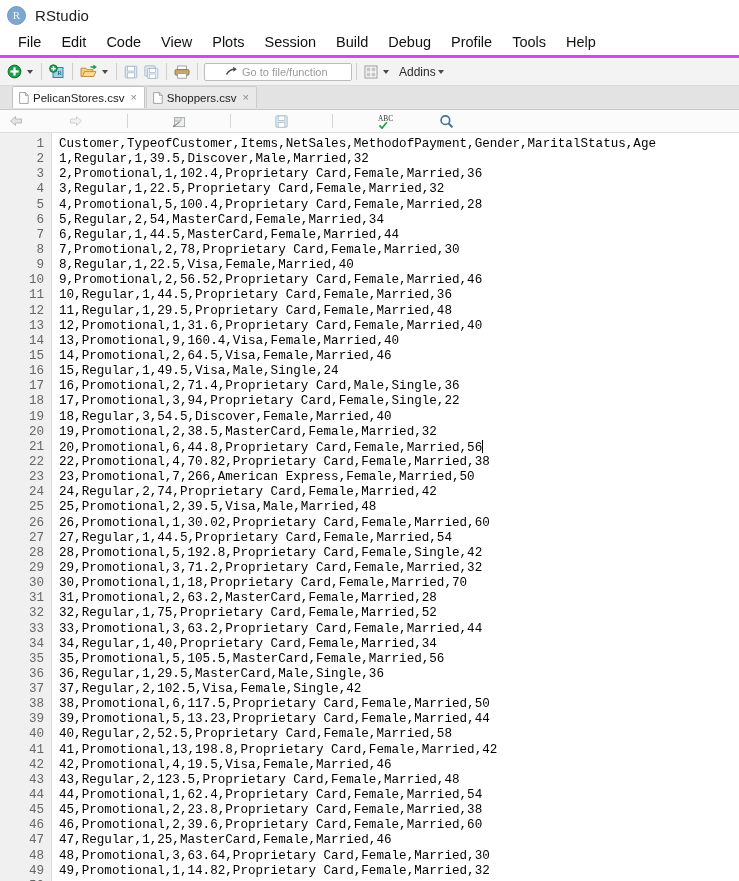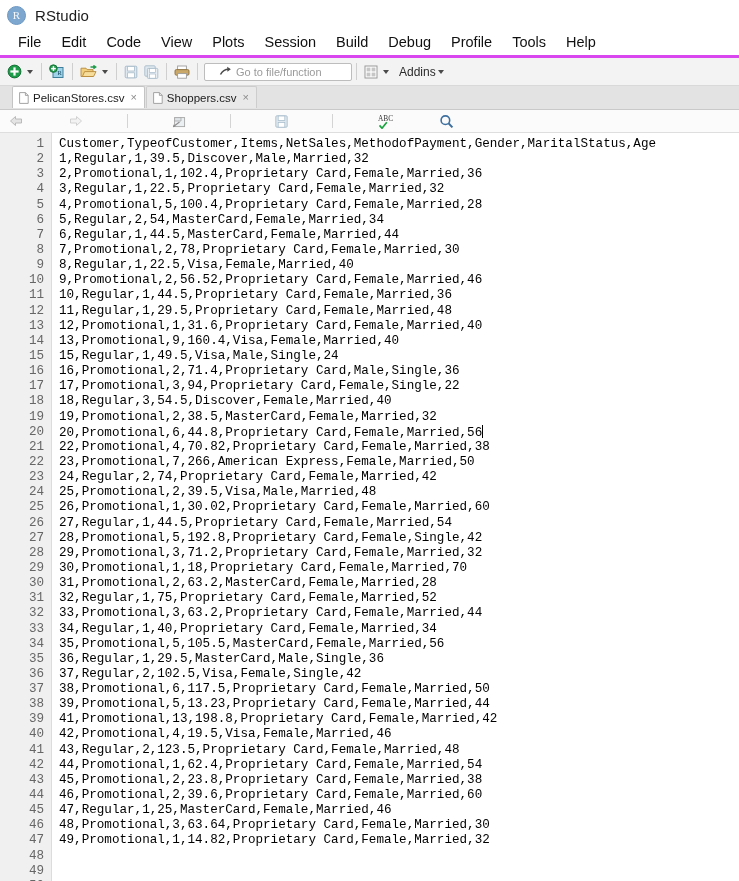--- a/index.html
+++ b/index.html
@@ -93,21 +93,21 @@
   }
   #goto-box {
     display: flex;
     align-items: center;
     height: 18px;
     width: 148px;
     background: #ffffff;
     border: 1px solid #bdbdbd;
     border-radius: 2px;
     margin-left: 2px;
-    padding-left: 14px;
+    padding-left: 20px;
     box-sizing: border-box;
   }
   #goto-text {
     font-size: 11px;
     color: #9a9a9a;
     margin-left: 4px;
     white-space: nowrap;
   }
   #addins-label {
     font-size: 12px;
@@ -471,20 +471,21 @@
       <div class="code-line"><span>4,Promotional,5,100.4,Proprietary Card,Female,Married,28</span></div>
       <div class="code-line"><span>5,Regular,2,54,MasterCard,Female,Married,34</span></div>
       <div class="code-line"><span>6,Regular,1,44.5,MasterCard,Female,Married,44</span></div>
       <div class="code-line"><span>7,Promotional,2,78,Proprietary Card,Female,Married,30</span></div>
       <div class="code-line"><span>8,Regular,1,22.5,Visa,Female,Married,40</span></div>
       <div class="code-line"><span>9,Promotional,2,56.52,Proprietary Card,Female,Married,46</span></div>
       <div class="code-line"><span>10,Regular,1,44.5,Proprietary Card,Female,Married,36</span></div>
       <div class="code-line"><span>11,Regular,1,29.5,Proprietary Card,Female,Married,48</span></div>
       <div class="code-line"><span>12,Promotional,1,31.6,Proprietary Card,Female,Married,40</span></div>
       <div class="code-line"><span>13,Promotional,9,160.4,Visa,Female,Married,40</span></div>
+      <div class="code-line"><span>14,Promotional,2,64.5,Visa,Female,Married,46</span></div>
       <div class="code-line"><span>15,Regular,1,49.5,Visa,Male,Single,24</span></div>
       <div class="code-line"><span>16,Promotional,2,71.4,Proprietary Card,Male,Single,36</span></div>
       <div class="code-line"><span>17,Promotional,3,94,Proprietary Card,Female,Single,22</span></div>
       <div class="code-line"><span>18,Regular,3,54.5,Discover,Female,Married,40</span></div>
       <div class="code-line"><span>19,Promotional,2,38.5,MasterCard,Female,Married,32</span></div>
       <div class="code-line"><span>20,Promotional,6,44.8,Proprietary Card,Female,Married,56</span><span class="caret-bar"></span></div>
       <div class="code-line"><span>22,Promotional,4,70.82,Proprietary Card,Female,Married,38</span></div>
       <div class="code-line"><span>23,Promotional,7,266,American Express,Female,Married,50</span></div>
       <div class="code-line"><span>24,Regular,2,74,Proprietary Card,Female,Married,42</span></div>
       <div class="code-line"><span>25,Promotional,2,39.5,Visa,Male,Married,48</span></div>
@@ -495,20 +496,21 @@
       <div class="code-line"><span>30,Promotional,1,18,Proprietary Card,Female,Married,70</span></div>
       <div class="code-line"><span>31,Promotional,2,63.2,MasterCard,Female,Married,28</span></div>
       <div class="code-line"><span>32,Regular,1,75,Proprietary Card,Female,Married,52</span></div>
       <div class="code-line"><span>33,Promotional,3,63.2,Proprietary Card,Female,Married,44</span></div>
       <div class="code-line"><span>34,Regular,1,40,Proprietary Card,Female,Married,34</span></div>
       <div class="code-line"><span>35,Promotional,5,105.5,MasterCard,Female,Married,56</span></div>
       <div class="code-line"><span>36,Regular,1,29.5,MasterCard,Male,Single,36</span></div>
       <div class="code-line"><span>37,Regular,2,102.5,Visa,Female,Single,42</span></div>
       <div class="code-line"><span>38,Promotional,6,117.5,Proprietary Card,Female,Married,50</span></div>
       <div class="code-line"><span>39,Promotional,5,13.23,Proprietary Card,Female,Married,44</span></div>
+      <div class="code-line"><span>40,Regular,2,52.5,Proprietary Card,Female,Married,58</span></div>
       <div class="code-line"><span>41,Promotional,13,198.8,Proprietary Card,Female,Married,42</span></div>
       <div class="code-line"><span>42,Promotional,4,19.5,Visa,Female,Married,46</span></div>
       <div class="code-line"><span>43,Regular,2,123.5,Proprietary Card,Female,Married,48</span></div>
       <div class="code-line"><span>44,Promotional,1,62.4,Proprietary Card,Female,Married,54</span></div>
       <div class="code-line"><span>45,Promotional,2,23.8,Proprietary Card,Female,Married,38</span></div>
       <div class="code-line"><span>46,Promotional,2,39.6,Proprietary Card,Female,Married,60</span></div>
       <div class="code-line"><span>47,Regular,1,25,MasterCard,Female,Married,46</span></div>
       <div class="code-line"><span>48,Promotional,3,63.64,Proprietary Card,Female,Married,30</span></div>
       <div class="code-line"><span>49,Promotional,1,14.82,Proprietary Card,Female,Married,32</span></div>
     </div>

